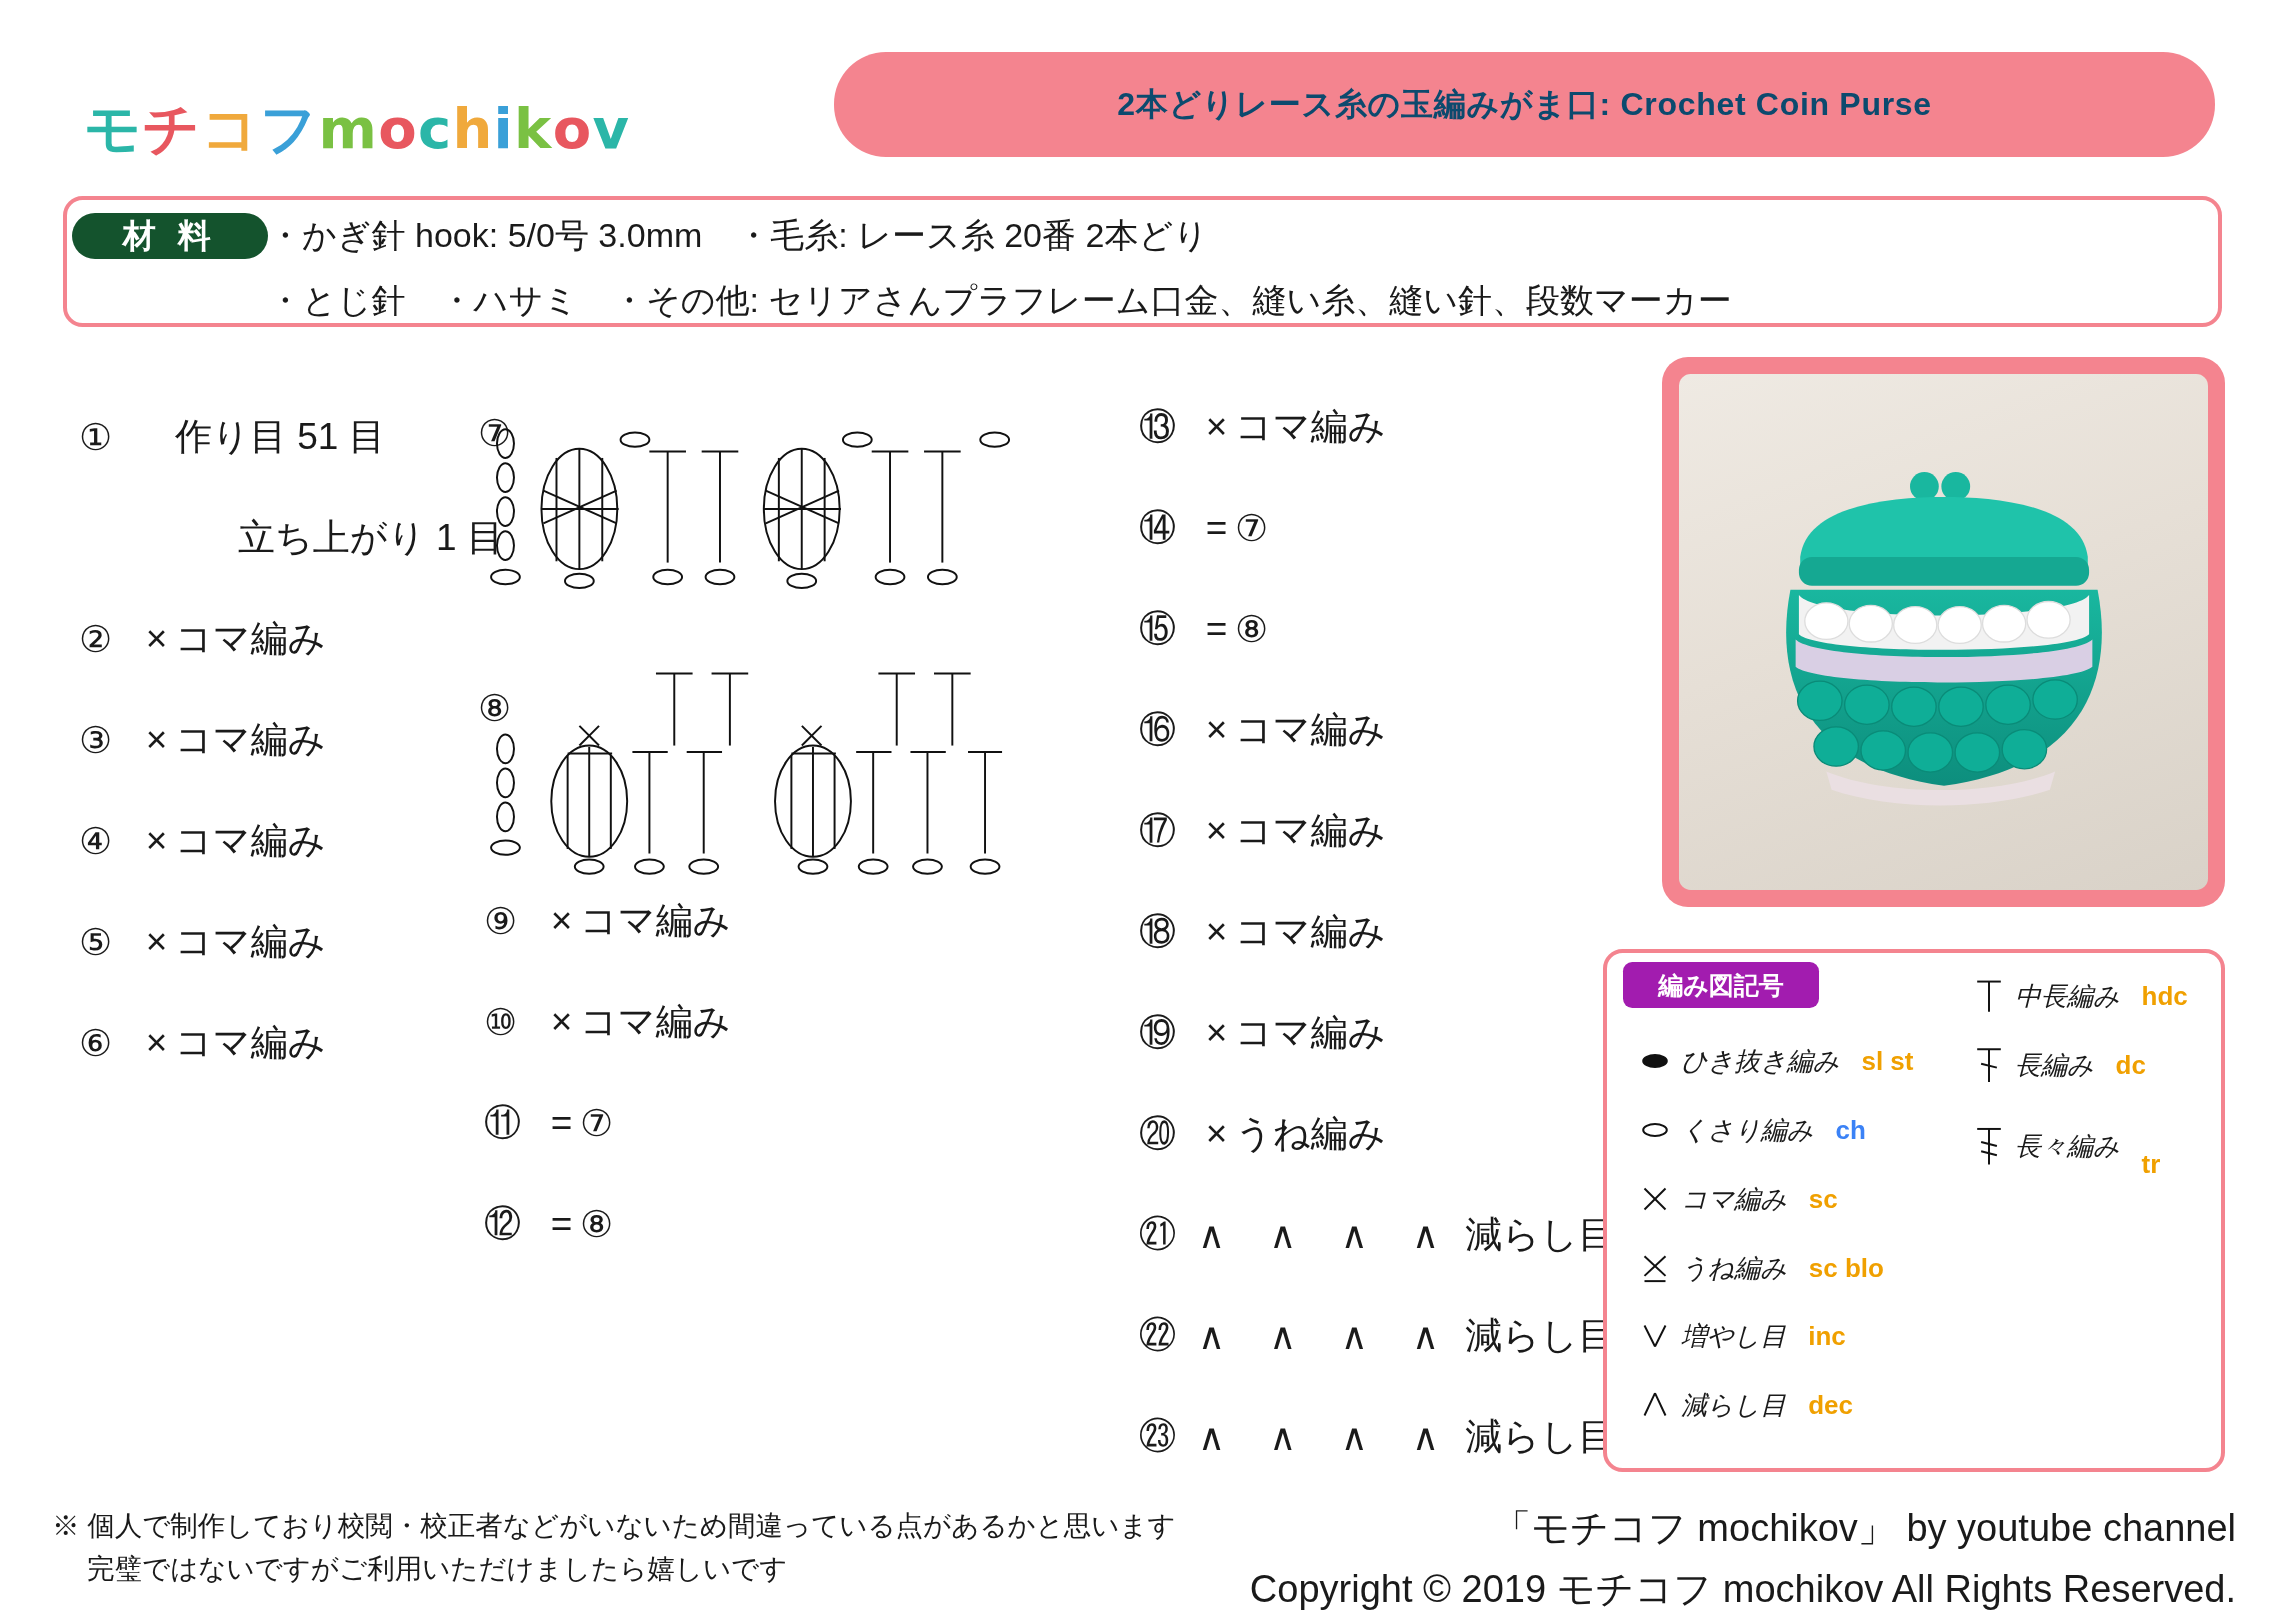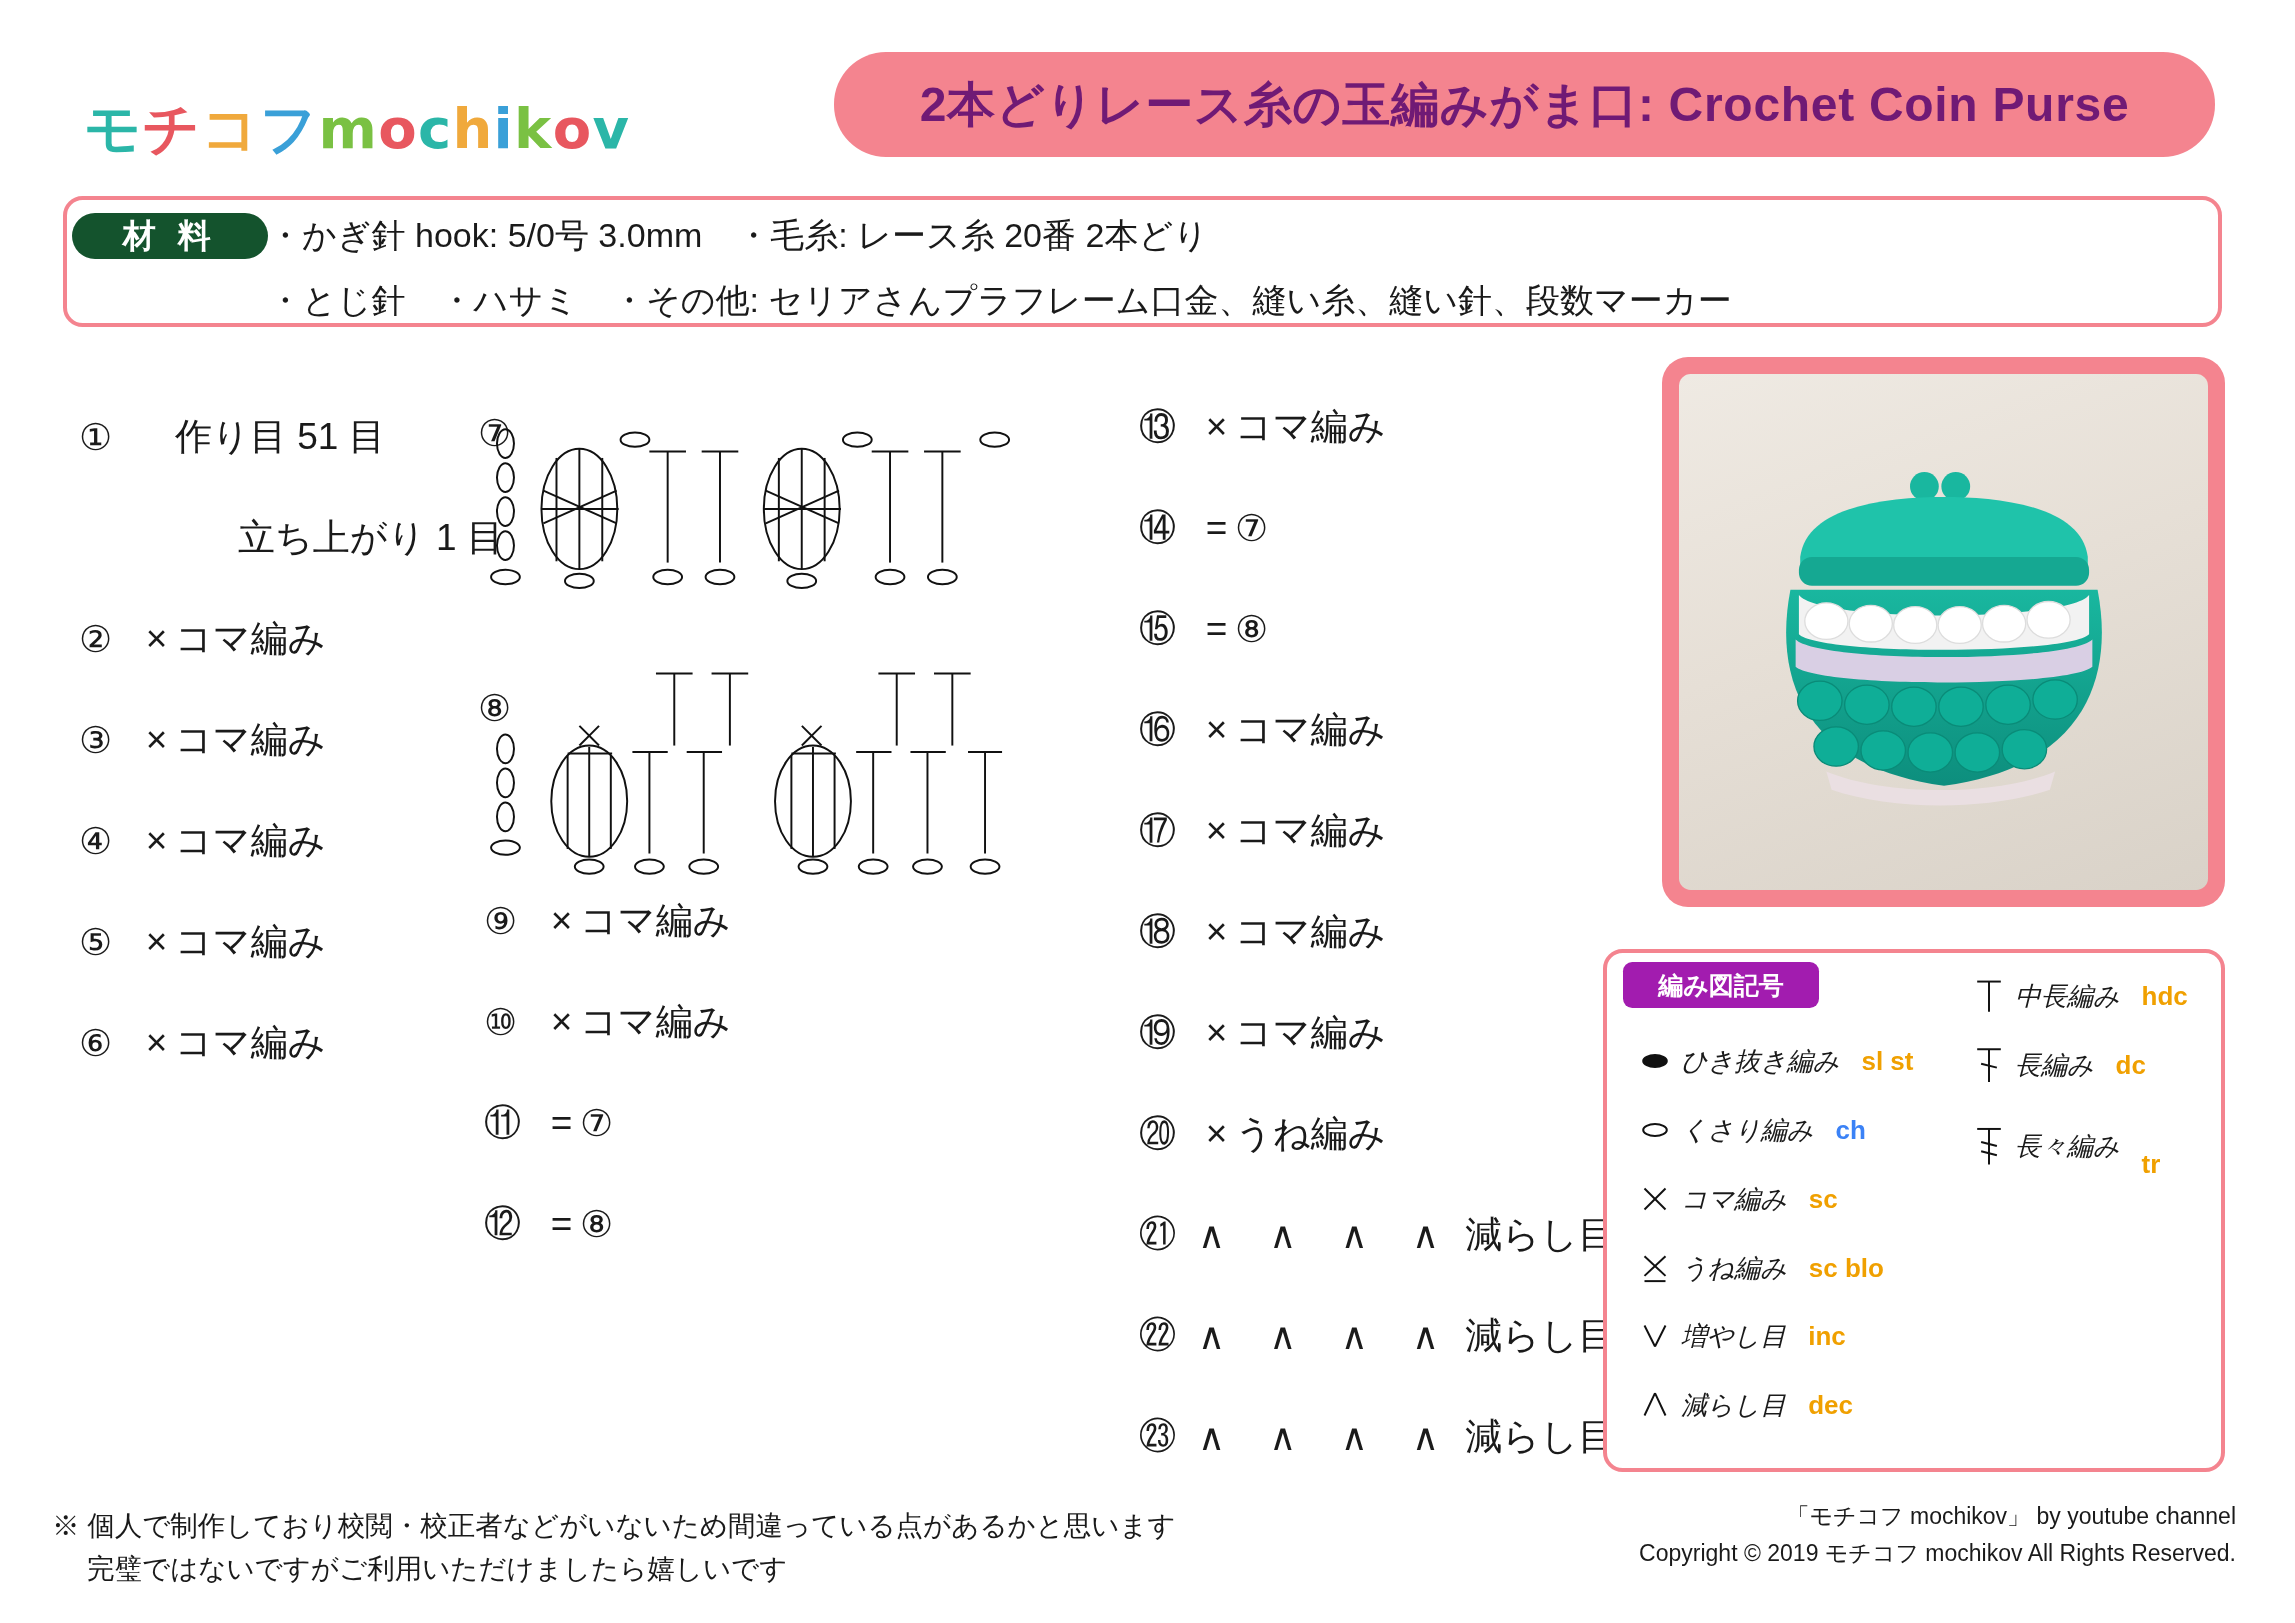--- a/index.html
+++ b/index.html
@@ -19,21 +19,21 @@
     font-family:"DejaVu Sans", sans-serif;
     font-weight:bold;font-size:56px;letter-spacing:1.3px;white-space:nowrap;
   }
   .logo span{display:inline-block;}
   .title-bar{
     position:absolute;left:834px;top:52px;width:1381px;height:105px;
     background:#f4848f;border-radius:52px;
     display:flex;align-items:center;justify-content:center;
   }
   .title-bar .t{
-    color:#701a75;font-size:48px;font-weight:bold;letter-spacing:0.7px;white-space:nowrap;
+    color:#0c4a6e;font-size:32px;font-weight:bold;letter-spacing:0.7px;white-space:nowrap;
   }
 
   
   .mat-box{
     position:absolute;left:63px;top:196px;width:2159px;height:131px;
     border:4.6px solid #f4848f;border-radius:19.6px;box-sizing:border-box;
   }
   .mat-tag{
     position:absolute;left:72px;top:213px;width:196px;height:46px;
     background:#14532d;border-radius:23px;
@@ -84,21 +84,21 @@
     display:flex;align-items:center;justify-content:center;
     color:#fff;font-size:25px;font-weight:bold;
   }
   .lg-item{position:absolute;display:flex;align-items:center;font-size:26px;white-space:nowrap;}
   .lg-item .jp{color:#1a1a1a;margin-right:22px;font-style:italic;}
   .lg-item .en{color:#f0a000;font-weight:bold;}
   .lg-glyph{width:52px;display:flex;justify-content:center;align-items:center;}
 
   
   .foot-left{position:absolute;left:52px;top:1505px;font-size:27.5px;line-height:1.55;}
-  .foot-right{position:absolute;right:59px;top:1498px;text-align:right;font-size:23px;line-height:1.6;}
+  .foot-right{position:absolute;right:59px;top:1498px;text-align:right;font-size:38px;line-height:1.6;}
 </style>
 </head>
 <body>
 
 <div class="page">
 
   <div class="logo" id="logo"><span style="color: rgb(43, 182, 168);">モ</span><span style="color: rgb(232, 87, 95);">チ</span><span style="color: rgb(240, 169, 60);">コ</span><span style="color: rgb(58, 160, 216);">フ</span><span> </span><span style="color: rgb(122, 193, 67);">m</span><span style="color: rgb(232, 87, 95);">o</span><span style="color: rgb(43, 182, 168);">c</span><span style="color: rgb(240, 169, 60);">h</span><span style="color: rgb(58, 160, 216);">i</span><span style="color: rgb(122, 193, 67);">k</span><span style="color: rgb(232, 87, 95);">o</span><span style="color: rgb(43, 182, 168);">v</span></div>
 
   <div class="title-bar">
     <div class="t">2本どりレース糸の玉編みがま口: Crochet Coin Purse</div>

